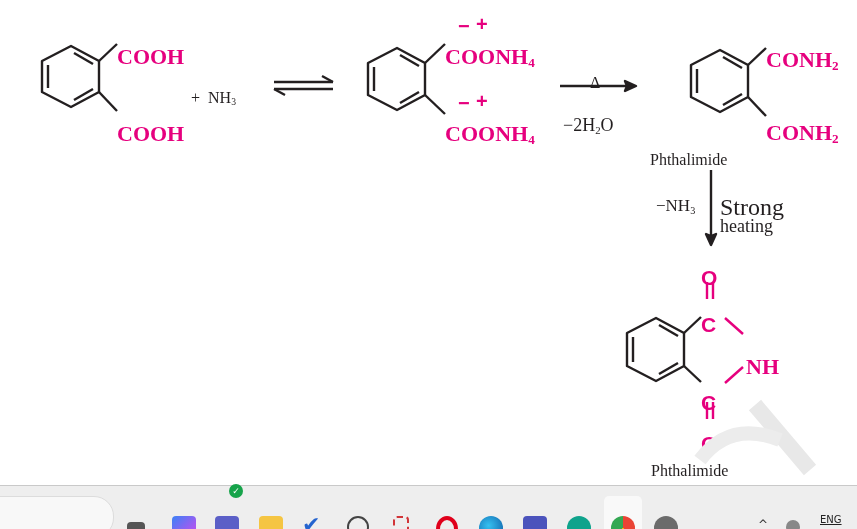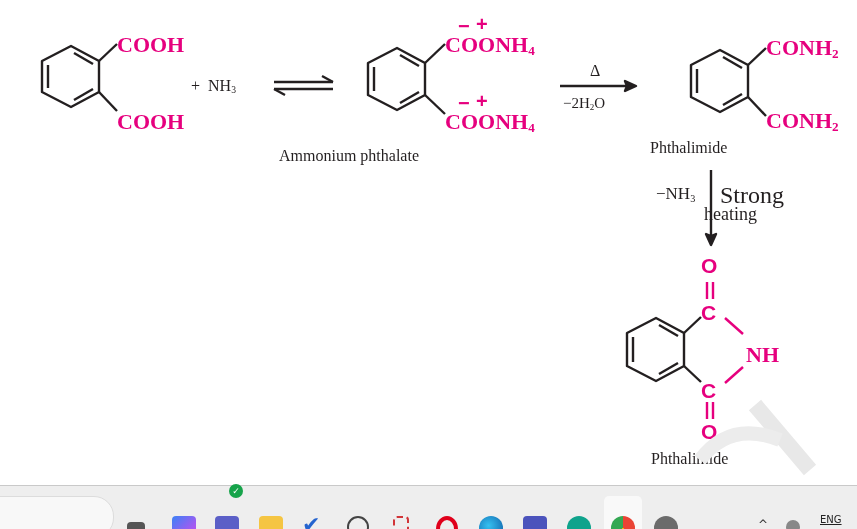--- a/index.html
+++ b/index.html
@@ -1,18 +1,18 @@
 <!DOCTYPE html>
 <html><head>
 <meta charset="utf-8">
 <style>
   html, body { margin:0; padding:0; }
   body { width:857px; height:529px; position:relative; overflow:hidden; background:#ffffff; font-family:"DejaVu Serif", serif; }
   .canvas { position:absolute; left:0; top:0; width:857px; height:485px; }
-  .t { position:absolute; white-space:nowrap; line-height:1; }
+  .t { position:absolute; white-space:nowrap; line-height:1;margin-top:12px; }
   .mag { color:#e6007e; font-family:"Liberation Serif", serif; font-weight:bold; font-size:22px; }
   .blk { color:#231f20; font-family:"Liberation Serif", serif; font-size:16px; }
   .sub { font-size:0.6em; vertical-align:-0.25em; }
   .charge { position:absolute; color:#e6007e; font-family:"Liberation Sans", sans-serif; font-weight:bold; font-size:20px; line-height:1; }
   .taskbar { position:absolute; left:0; top:485px; width:857px; height:44px; background:#eeeeee; border-top:1px solid #c9c9c9; }
   .search { position:absolute; left:-20px; top:10px; width:132px; height:40px; background:#f8f8f8; border:1px solid #dcdcdc; border-radius:20px; }
   .tb-icon { position:absolute; top:30px; width:24px; height:24px; border-radius:4px; }
   .tb-active { position:absolute; left:604px; top:10px; width:38px; height:40px; background:#f9f9f9; border-radius:5px; }
   .tray-text { position:absolute; left:820px; top:28px; font-family:"DejaVu Sans", sans-serif; font-size:10px; color:#222;text-decoration:underline; }
 </style>
@@ -97,40 +97,39 @@
   <div class="charge" style="left:458px;top:16px">−</div>
   <div class="charge" style="left:476px;top:14px">+</div>
   <div class="t mag" style="left:445px;top:34px">
     <span>COO</span><span>NH</span><span class="sub">4</span>
   </div>
   <div class="charge" style="left:458px;top:93px">−</div>
   <div class="charge" style="left:476px;top:91px">+</div>
   <div class="t mag" style="left:445px;top:111px">
     <span>COO</span><span>NH</span><span class="sub">4</span>
   </div>
-  <div class="t blk" style="left:279px;top:148px">Ammonium phthalate</div>
 
   <div class="t blk" style="left:590px;top:63px;font-size:16px">Δ</div>
-  <div class="t blk" style="left:563px;top:96px;font-size:15px">
+  <div class="t blk" style="left:563px;top:104px;font-size:18px">
     <span>−2H</span><span class="sub">2</span><span>O</span>
   </div>
 
   <div class="t mag" style="left:766px;top:37px">
     <span>CONH</span><span class="sub">2</span>
   </div>
   <div class="t mag" style="left:766px;top:110px">
     <span>CONH</span><span class="sub">2</span>
   </div>
   <div class="t blk" style="left:650px;top:140px">Phthalimide</div>
 
   <div class="t blk" style="left:656px;top:185px;font-size:17px">
     <span>−NH</span><span class="sub">3</span>
   </div>
   <div class="t blk" style="left:720px;top:183px;font-size:24px">Strong</div>
-  <div class="t blk" style="left:704px;top:205px;font-size:18px">heating</div>
+  <div class="t blk" style="left:720px;top:205px;font-size:18px">heating</div>
 
   <div class="t mag" style="left:701px;top:255px;font-family:'Liberation Sans',sans-serif;font-size:21px">O</div>
   <div class="t mag" style="left:701px;top:302px;font-family:'Liberation Sans',sans-serif;font-size:21px">C</div>
   <div class="t mag" style="left:746px;top:344px">NH</div>
   <div class="t mag" style="left:701px;top:380px;font-family:'Liberation Sans',sans-serif;font-size:21px">C</div>
   <div class="t mag" style="left:701px;top:421px;font-family:'Liberation Sans',sans-serif;font-size:21px">O</div>
   <div class="t blk" style="left:651px;top:451px">Phthalimide</div>
 
   <svg width="857" height="485" style="position:absolute;left:0;top:0;pointer-events:none">
     <path d="M 755 405 L 810 470" stroke="#e8e8e8" stroke-width="16" fill="none"></path>

